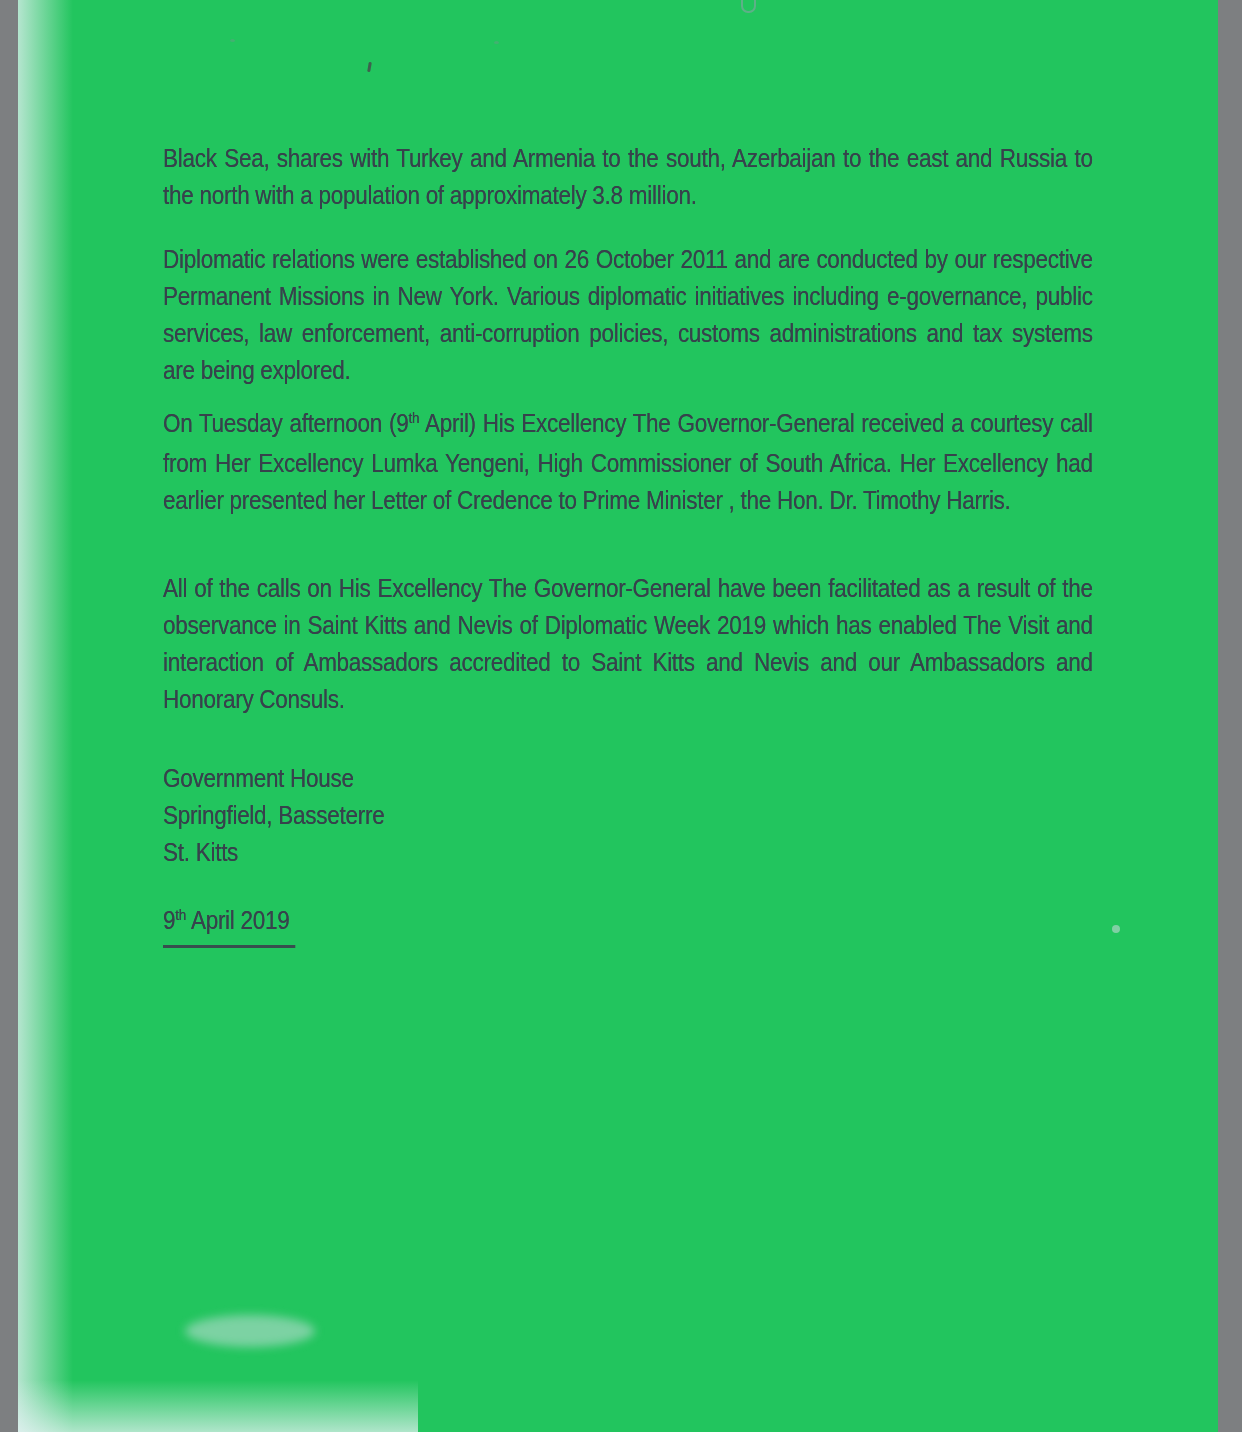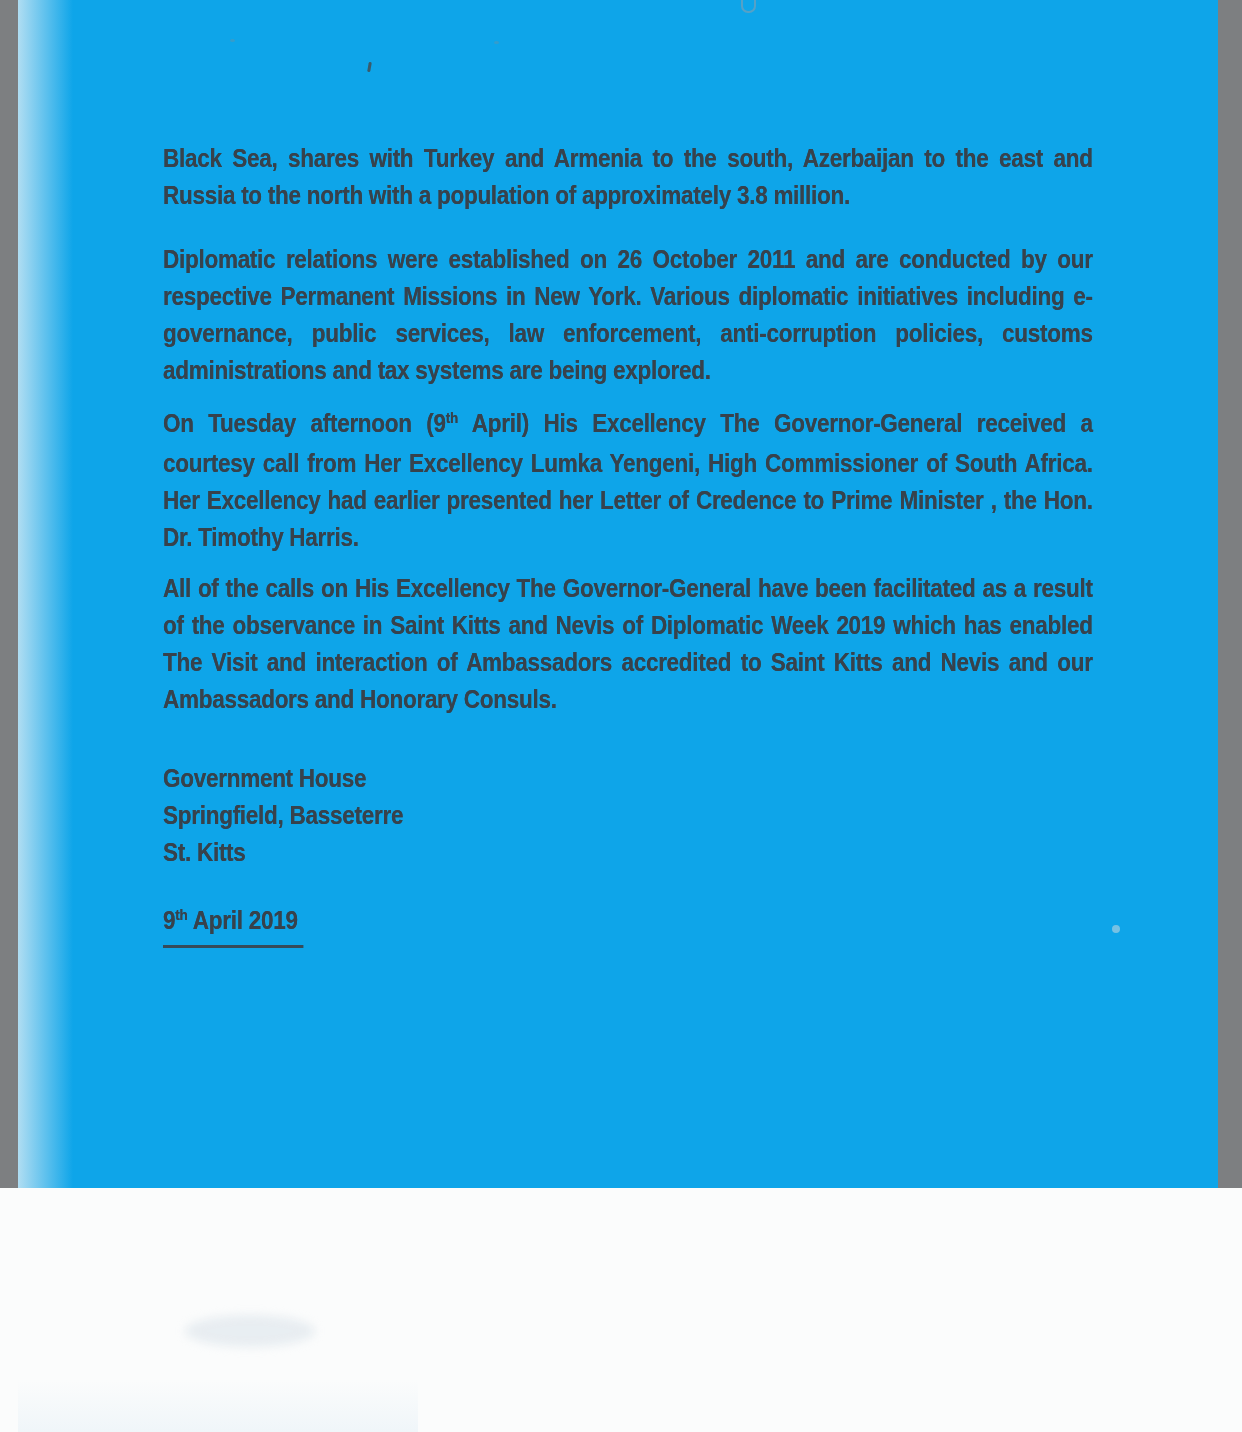--- a/index.html
+++ b/index.html
@@ -7,23 +7,22 @@
     padding: 0;
     width: 1242px;
     height: 1432px;
     overflow: hidden;
     background: #fbfcfc;
     font-family: "Liberation Sans", "DejaVu Sans", sans-serif;
   }
   .viewport {
     position: relative;
     width: 1242px;
-    height: 1188px;
-    background: #0ea5e9;
-    font-weight: bold;
+    height: 1432px;
+    background: #22c55e;
   }
   
   .edge {
     position: absolute;
     top: 0;
     height: 100%;
     background: #7d7f81;
   }
   .edge.left  { left: 0;  width: 18px; }
   .edge.right { left: 1218px; width: 24px; }

